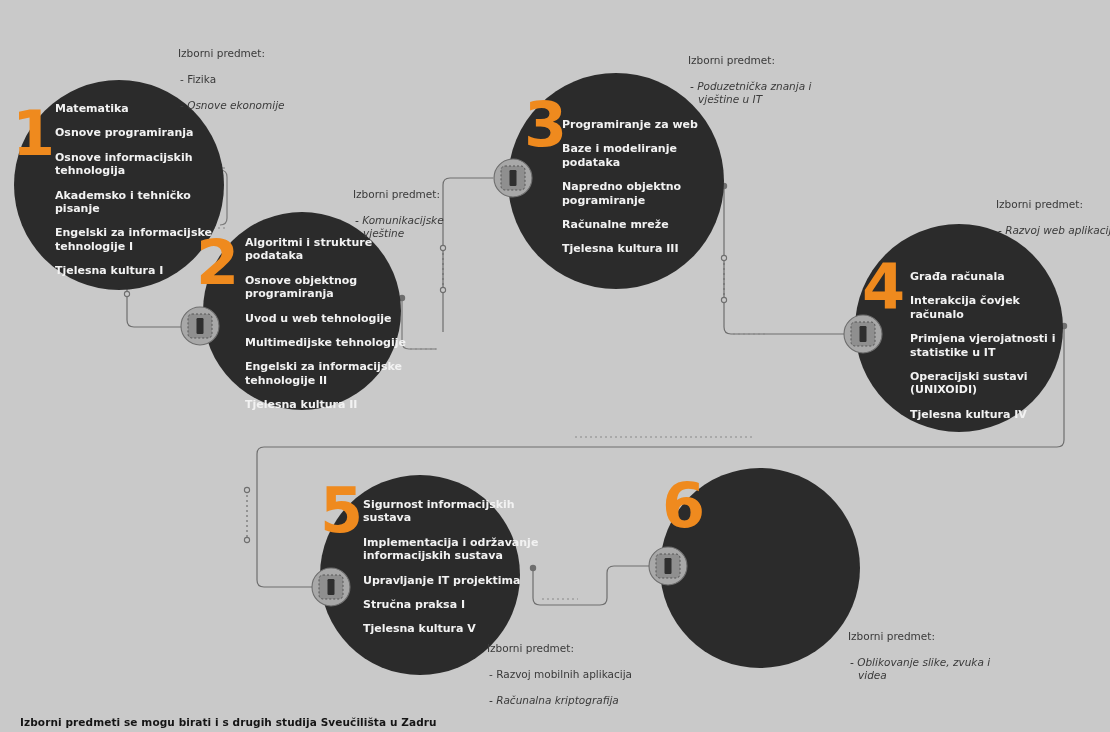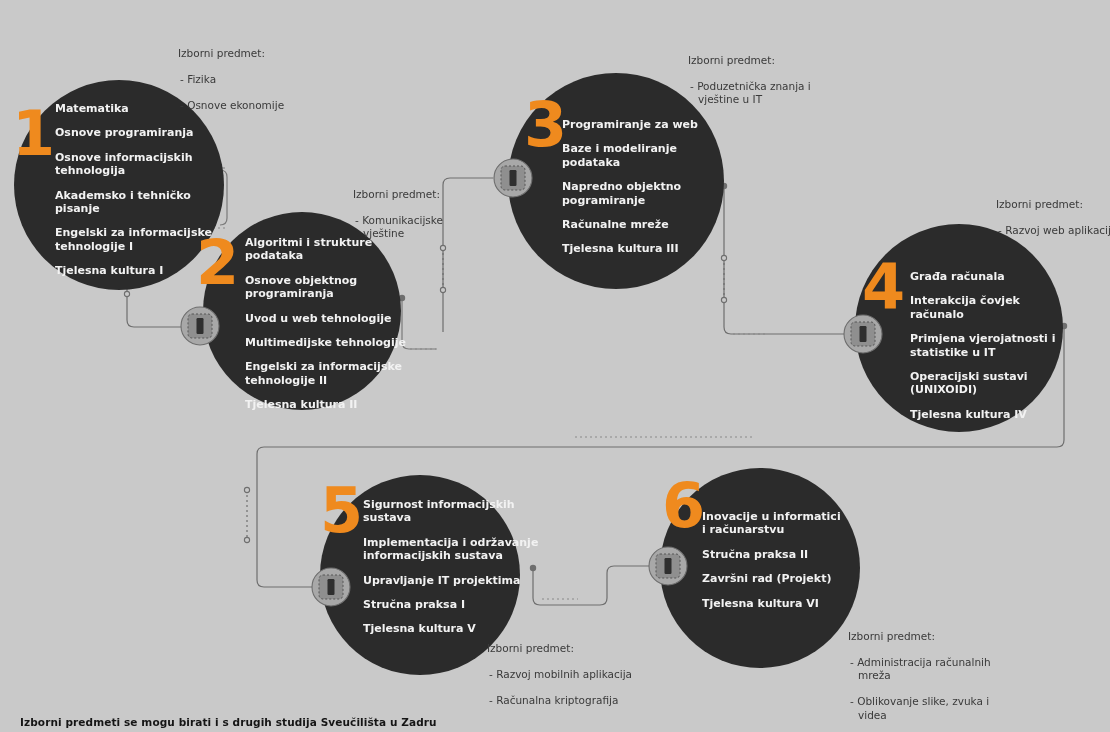--- a/index.html
+++ b/index.html
@@ -72,21 +72,21 @@
   .elective .elective-title {
     margin-bottom: 13px;
     white-space: nowrap;
   }
   .elective .elective-item {
     margin-bottom: 13px;
     padding-left: 10px;
     white-space: pre-line;
     text-indent: -8px;
   }
-  .elective .elective-item:last-child { margin-bottom: 0; }
+  .elective .elective-item:last-child { margin-bottom: 0; font-style: italic; }
 
   
   #footer-note {
     position: absolute;
     left: 20px;
     top: 716px;
     color: #151515;
     font-size: 10.5px;
     font-weight: bold;
     letter-spacing: 0.1px;
@@ -214,27 +214,20 @@
 sustava</div>
     <div class="course-item">Implementacija i održavanje
 informacijskih sustava</div>
     <div class="course-item">Upravljanje IT projektima</div>
     <div class="course-item">Stručna praksa I</div>
     <div class="course-item">Tjelesna kultura V</div>
   </div>
 
   <div class="year-circle" style="left:660px; top:468px; width:200px; height:200px;"></div>
   <div class="year-number" style="left:662px; top:475px;">6</div>
-  <div class="course-list" style="left:702px; top:510px; width:170px;">
-    <div class="course-item">Inovacije u informatici
-i računarstvu</div>
-    <div class="course-item">Stručna praksa II</div>
-    <div class="course-item">Završni rad (Projekt)</div>
-    <div class="course-item">Tjelesna kultura VI</div>
-  </div>
 
   <div class="node-badge" style="left:180px; top:306px;">
     <svg viewBox="0 0 40 40" xmlns="http://www.w3.org/2000/svg">
       <circle cx="20" cy="20" r="19" fill="#a8a8a8" stroke="#6e6e6e" stroke-width="1.1"></circle>
       <rect x="8" y="8" width="24" height="24" rx="4" fill="#8f8f8f" stroke="#565656" stroke-width="1" stroke-dasharray="2,2"></rect>
       <rect x="16.5" y="12" width="7" height="16" rx="1.2" fill="#2f2f2f"></rect>
     </svg>
   </div>
   <div class="node-badge" style="left:493px; top:158px;">
     <svg viewBox="0 0 40 40" xmlns="http://www.w3.org/2000/svg">
@@ -289,21 +282,19 @@
   </div>
 
   <div class="elective" style="left:487px; top:642px; width:190px;">
     <div class="elective-title">Izborni predmet:</div>
     <div class="elective-item">- Razvoj mobilnih aplikacija</div>
     <div class="elective-item">- Računalna kriptografija</div>
   </div>
 
   <div class="elective" style="left:848px; top:630px; width:180px;">
     <div class="elective-title">Izborni predmet:</div>
-    <div class="elective-item">- Administracija računalnih
-  mreža</div>
     <div class="elective-item">- Oblikovanje slike, zvuka i
   videa</div>
   </div>
 
   <div id="footer-note">Izborni predmeti se mogu birati i s drugih studija Sveučilišta u Zadru</div>
 
 </div>
 
 </body></html>

